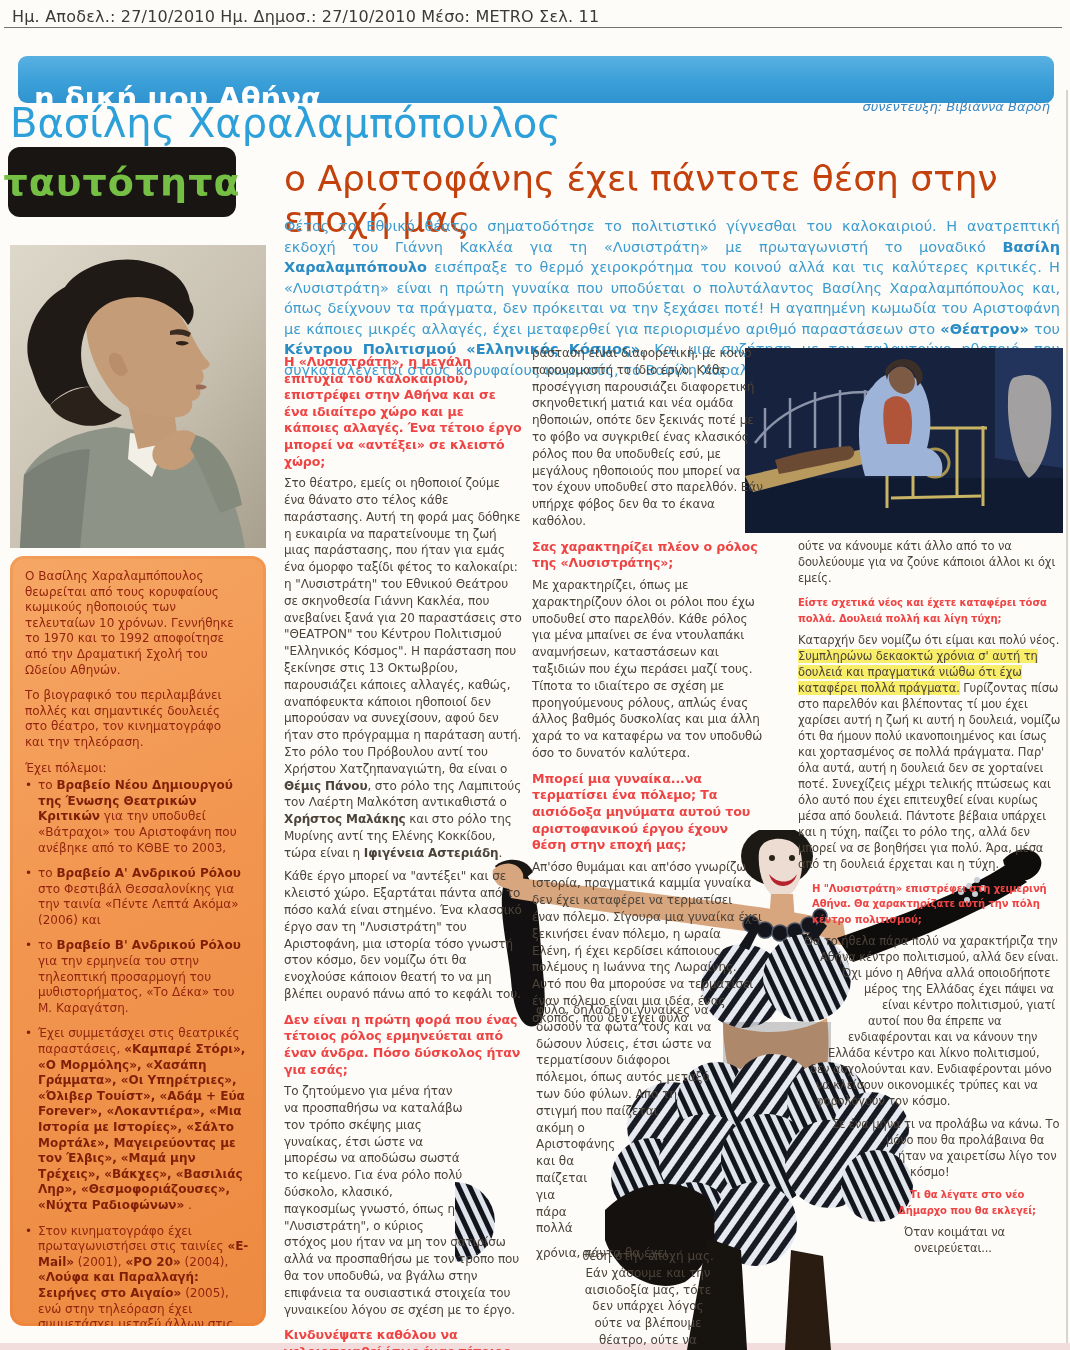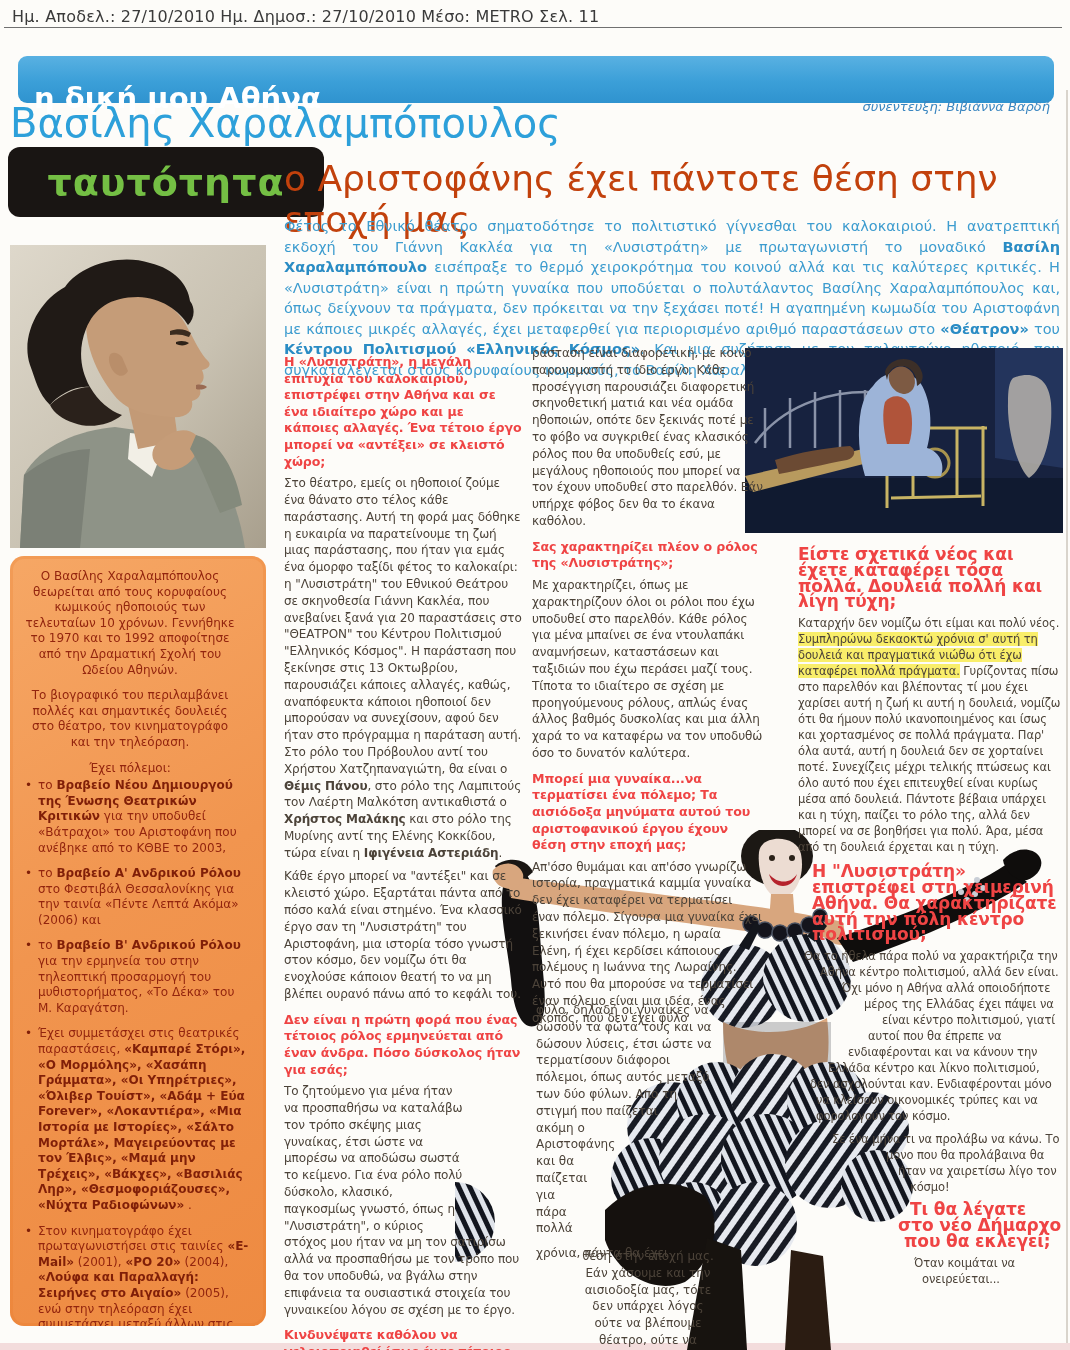--- a/index.html
+++ b/index.html
@@ -6,45 +6,45 @@
   .page{position:relative;width:1070px;height:1350px;background:#fdfcf9;overflow:hidden;
         font-family:"DejaVu Sans","Liberation Sans",sans-serif;}
   
   .meta{position:absolute;left:12px;top:7px;font-size:16px;color:#3a3a3a;letter-spacing:.2px;}
   .meta-rule{position:absolute;left:4px;right:8px;top:27px;height:1px;background:#707070;}
   .banner{position:absolute;left:18px;top:56px;width:1036px;height:47px;border-radius:9px;
           background:linear-gradient(180deg,#59b1e2 0%,#3b9fd8 55%,#2f93cf 100%);}
   .banner span{display:block;padding:25px 0 0 16px;font-size:29px;font-weight:bold;color:#ffffff;}
   .byline{position:absolute;right:20px;top:99px;font-size:13px;font-style:italic;color:#3a86c0;}
   .headline{position:absolute;left:10px;top:100px;font-size:40px;color:#2da0da;font-weight:400;}
-  .idbox{position:absolute;left:8px;top:147px;width:316px;height:70px;background:#191513;border-radius:12px;
+  .idbox{position:absolute;left:8px;top:147px;width:228px;height:70px;background:#191513;border-radius:12px;
          display:flex;align-items:center;justify-content:center;}
   .idbox span{font-size:38px;font-weight:bold;color:#74bf44;letter-spacing:1px;}
   .subtitle{position:absolute;left:284px;top:158px;width:776px;font-size:36px;color:#c2410c;font-weight:400;}
   .lead{position:absolute;left:284px;top:216px;width:776px;font-size:14.5px;line-height:1.42;color:#3d9ccf;text-align:justify;}
   .lead b{color:#2a8cc4;}
   
   .portrait{position:absolute;left:10px;top:245px;width:256px;height:303px;}
   .bio{position:absolute;left:10px;top:556px;width:256px;height:770px;border-radius:14px;
        background:linear-gradient(150deg,#f6a765 0%,#f1954f 45%,#ee8a41 100%);
        box-shadow:inset 0 0 0 3px #e8731f33;
        padding:13px 15px;box-sizing:border-box;overflow:hidden;
        font-size:12px;line-height:1.3;color:#93250e;}
-  .bio p{margin:0 16px 10px 0;text-align:center;}
+  .bio p{margin:0 16px 10px 0;}
   .bio b{color:#801f08;}
   .bio .bl{position:relative;padding-left:13px;margin:0 0 10px 0;}
   .bio .bl::before{content:"•";position:absolute;left:0;top:0;color:#801f08;}
   
   .col{position:absolute;color:#4c4339;font-size:12px;line-height:16.8px;letter-spacing:-.1px;z-index:2;}
   .col p{margin:0 0 7px 0;}
   .col p.q{font-weight:bold;color:#ef4444;font-size:12.6px;margin:9px 0 5px 0;line-height:16.6px;}
   #col1{left:284px;top:345px;width:238px;}
   #col2{left:532px;top:345px;width:231px;}
   #col3{left:798px;top:538px;width:264px;font-size:11.5px;line-height:16px;}
-  #col3 p.q{font-size:17px;line-height:15.8px;}
+  #col3 p.q{font-size:10px;line-height:15.8px;}
   .hl{background:#f9ee6a;}
   .fr{float:right;clear:right;}
   .fl{float:left;clear:left;}
   .frag{position:absolute;color:#4c4339;font-size:12px;line-height:16.8px;z-index:2;}
   
   .stage{position:absolute;left:745px;top:348px;width:318px;height:185px;z-index:1;}
   .dancer{position:absolute;left:455px;top:830px;width:615px;height:520px;z-index:1;}
   .edge-r{position:absolute;right:2px;top:90px;bottom:0;width:2px;background:#d9d4cc;}
   .bottom-strip{position:absolute;left:0;right:0;bottom:0;height:7px;background:#f3dcdc;}
 </style>
@@ -239,20 +239,21 @@
     <i class="fr" style="width:116px;height:17px;"></i>
     <i class="fr" style="width:132px;height:17px;"></i>
     <i class="fr" style="width:145px;height:40px;"></i>
     <span>φύλο, δηλαδή οι γυναίκες να δώσουν τα φώτα τους και να δώσουν λύσεις, έτσι ώστε να τερματίσουν διάφοροι πόλεμοι, όπως αυτός μεταξύ των δύο φύλων. Από τη στιγμή που παίζεται ακόμη ο Αριστοφάνης και θα παίζεται για πάρα πολλά χρόνια, πάντα θα έχει</span>
   </div>
   <div class="frag" style="left:582px;top:1248px;width:132px;text-align:center;">
     <span>θέση στην εποχή μας. Εάν χάσουμε και την αισιοδοξία μας, τότε δεν υπάρχει λόγος ούτε να βλέπουμε θέατρο, ούτε να παίζουμε στο θέατρο,</span>
   </div>
 
   <div class="col" id="col3">
+    <p>ούτε να κάνουμε κάτι άλλο από το να δουλεύουμε για να ζούνε κάποιοι άλλοι κι όχι εμείς.</p>
     <p class="q">Είστε σχετικά νέος και έχετε καταφέρει τόσα πολλά. Δουλειά πολλή και λίγη τύχη;</p>
     <p><span>Καταρχήν δεν νομίζω ότι είμαι και πολύ νέος. </span><span class="hl">Συμπληρώνω δεκαοκτώ χρόνια σ' αυτή τη δουλειά και πραγματικά νιώθω ότι έχω καταφέρει πολλά πράγματα.</span><span> Γυρίζοντας πίσω στο παρελθόν και βλέποντας τί μου έχει χαρίσει αυτή η ζωή κι αυτή η δουλειά, νομίζω ότι θα ήμουν πολύ ικανοποιημένος και ίσως και χορτασμένος σε πολλά πράγματα. Παρ' όλα αυτά, αυτή η δουλειά δεν σε χορταίνει ποτέ. Συνεχίζεις μέχρι τελικής πτώσεως και όλο αυτό που έχει επιτευχθεί είναι κυρίως μέσα από δουλειά. Πάντοτε βέβαια υπάρχει και η τύχη, παίζει το ρόλο της, αλλά δεν μπορεί να σε βοηθήσει για πολύ. Άρα, μέσα από τη δουλειά έρχεται και η τύχη.</span></p>
     <p class="q" style="margin-left:14px;">Η "Λυσιστράτη» επιστρέφει στη χειμερινή Αθήνα. Θα χαρακτηρίζατε αυτή την πόλη κέντρο πολιτισμού;</p>
     <div>
       <i class="fl" style="width:6px;height:16px;"></i>
       <i class="fl" style="width:22px;height:16px;"></i>
       <i class="fl" style="width:44px;height:16px;"></i>
       <i class="fl" style="width:66px;height:16px;"></i>
       <i class="fl" style="width:84px;height:16px;"></i>
       <i class="fl" style="width:70px;height:16px;"></i>

